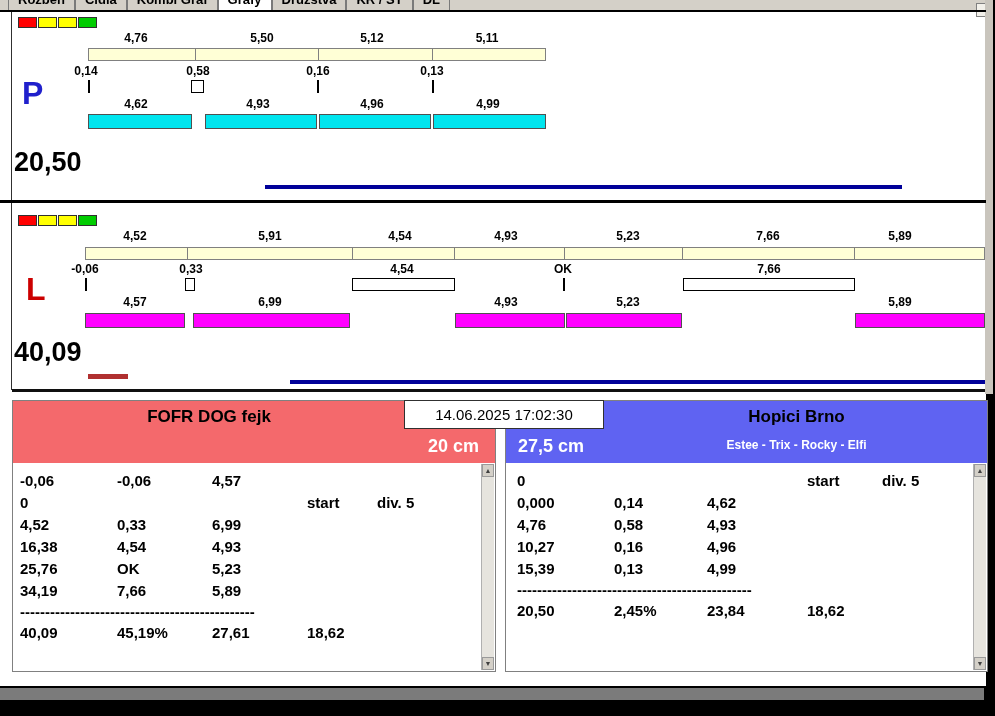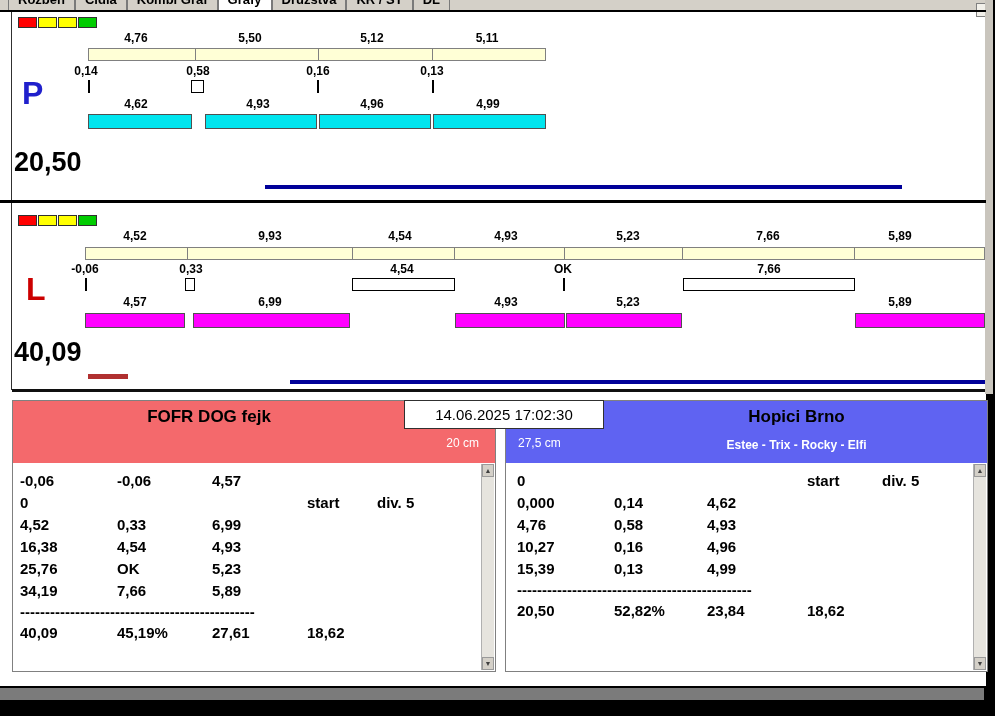--- a/index.html
+++ b/index.html
@@ -23,21 +23,21 @@
   .bar{position:absolute;height:15px;border:1px solid #505050;}
   .marker{position:absolute;height:13px;background:#fff;border:1px solid #000;}
   .tick{position:absolute;width:2px;height:13px;background:#000;}
   .big-total{position:absolute;font-size:27px;font-weight:bold;color:#000;}
   .hbar{position:absolute;}
   .datetime{position:absolute;left:404px;top:400px;width:200px;height:29px;background:#fff;border:1px solid #303030;display:flex;align-items:center;justify-content:center;font-size:15px;color:#000;z-index:10;white-space:nowrap;}
   .team-panel{position:absolute;top:400px;height:272px;background:#fff;border:1px solid #808080;}
   .team-header{position:relative;height:62px;}
   .team-title{position:absolute;top:6px;font-size:17px;font-weight:bold;color:#000;text-align:center;white-space:nowrap;}
   .team-sub{position:absolute;top:37px;font-size:12px;font-weight:bold;color:#fff;text-align:center;white-space:nowrap;}
-  .cm-badge{position:absolute;top:35px;font-size:12px;font-weight:normal;color:#fff;white-space:nowrap;text-align:right;}
+  .cm-badge{position:absolute;top:35px;font-size:18px;font-weight:bold;color:#fff;white-space:nowrap;text-align:right;}
   .team-body{position:absolute;left:1px;top:63px;right:15px;bottom:1px;overflow:hidden;color:#000;font-size:15px;font-weight:bold;background:#fff;}
   .trow{display:grid;height:22px;line-height:22px;}
   .trow span{white-space:nowrap;}
   .left-cols{grid-template-columns:97px 95px 95px 70px auto;padding-left:6px;}
   .right-cols{grid-template-columns:97px 93px 100px 75px auto;padding-left:10px;}
   .first-row{margin-top:6px;}
   .tsep{height:20px;line-height:20px;white-space:nowrap;overflow:hidden;}
   .left-pad{padding-left:6px;}
   .right-pad{padding-left:10px;}
   .vscroll{position:absolute;top:63px;right:1px;bottom:1px;width:13px;background:#e6e4de;border-left:1px solid #b0b0b0;}
@@ -68,21 +68,21 @@
   <div class="vline-left"></div>
 
   <div class="indicator" style="left: 18px; top: 17px; background-color: rgb(255, 0, 0);"></div>
   <div class="indicator" style="left: 38px; top: 17px; background-color: rgb(255, 255, 0);"></div>
   <div class="indicator" style="left: 58px; top: 17px; background-color: rgb(255, 255, 0);"></div>
   <div class="indicator" style="left: 78px; top: 17px; background-color: rgb(0, 204, 0);"></div>
 
   <div class="lane-letter" style="left: 22px; top: 78px; color: rgb(32, 32, 204);">P</div>
 
   <span class="glabel" style="left:136px;top:31px">4,76</span>
-  <span class="glabel" style="left:250px;top:31px">5,50</span>
+  <span class="glabel" style="left:262px;top:31px">5,50</span>
   <span class="glabel" style="left:372px;top:31px">5,12</span>
   <span class="glabel" style="left:487px;top:31px">5,11</span>
 
   <div class="ruler" style="left:88px;top:48px;width:458px">
     <div class="rdiv" style="left:106px"></div>
     <div class="rdiv" style="left:229px"></div>
     <div class="rdiv" style="left:343px"></div>
   </div>
 
   <span class="glabel" style="left:86px;top:64px">0,14</span>
@@ -112,21 +112,21 @@
   <div class="hrule-mid"></div>
 
   <div class="indicator" style="left: 18px; top: 215px; background-color: rgb(255, 0, 0);"></div>
   <div class="indicator" style="left: 38px; top: 215px; background-color: rgb(255, 255, 0);"></div>
   <div class="indicator" style="left: 58px; top: 215px; background-color: rgb(255, 255, 0);"></div>
   <div class="indicator" style="left: 78px; top: 215px; background-color: rgb(0, 204, 0);"></div>
 
   <div class="lane-letter" style="left: 26px; top: 274px; color: rgb(204, 0, 0);">L</div>
 
   <span class="glabel" style="left:135px;top:229px">4,52</span>
-  <span class="glabel" style="left:270px;top:229px">9,93</span>
+  <span class="glabel" style="left:270px;top:229px">5,91</span>
   <span class="glabel" style="left:400px;top:229px">4,54</span>
   <span class="glabel" style="left:506px;top:229px">4,93</span>
   <span class="glabel" style="left:628px;top:229px">5,23</span>
   <span class="glabel" style="left:768px;top:229px">7,66</span>
   <span class="glabel" style="left:900px;top:229px">5,89</span>
 
   <div class="ruler" style="left:85px;top:247px;width:900px">
     <div class="rdiv" style="left:101px"></div>
     <div class="rdiv" style="left:266px"></div>
     <div class="rdiv" style="left:368px"></div>
@@ -269,21 +269,21 @@
       <div class="trow right-cols">
         <span>15,39</span>
           <span>0,13</span>
           <span>4,99</span>
           <span></span>
           <span></span>
       </div>
       <div class="tsep right-pad">-----------------------------------------------</div>
       <div class="trow right-cols">
         <span>20,50</span>
-          <span>52,82%</span>
+          <span>2,45%</span>
           <span>23,84</span>
           <span>18,62</span>
           <span></span>
       </div>
     </div>
     <div class="vscroll">
       <div class="vs-btn vs-up">▲</div>
       <div class="vs-btn vs-down">▼</div>
     </div>
   </div>

